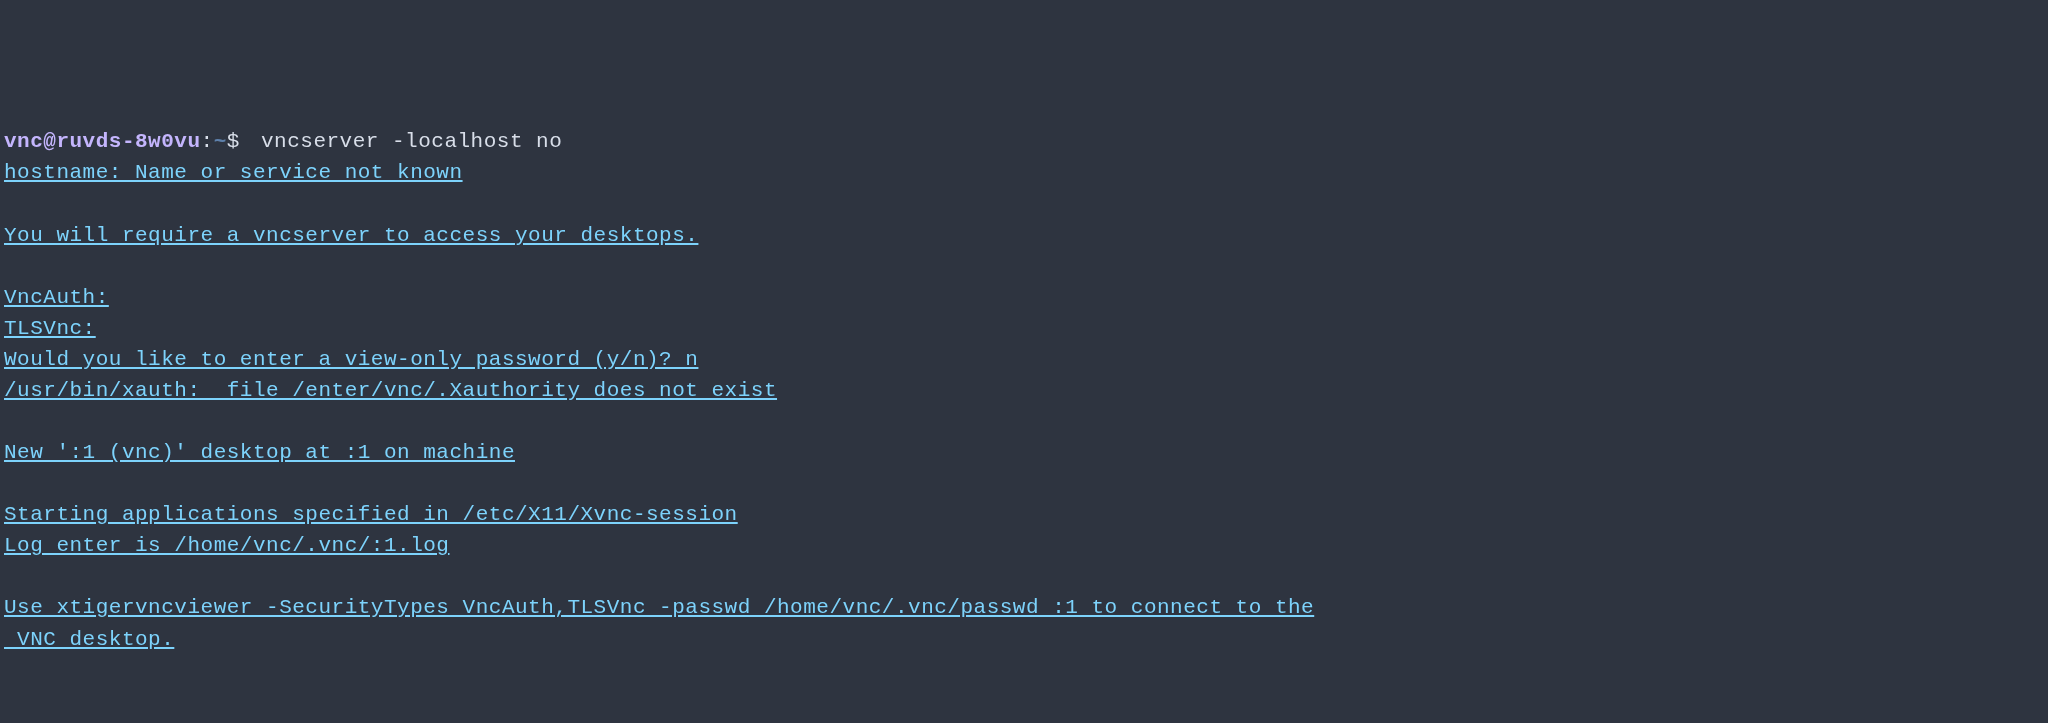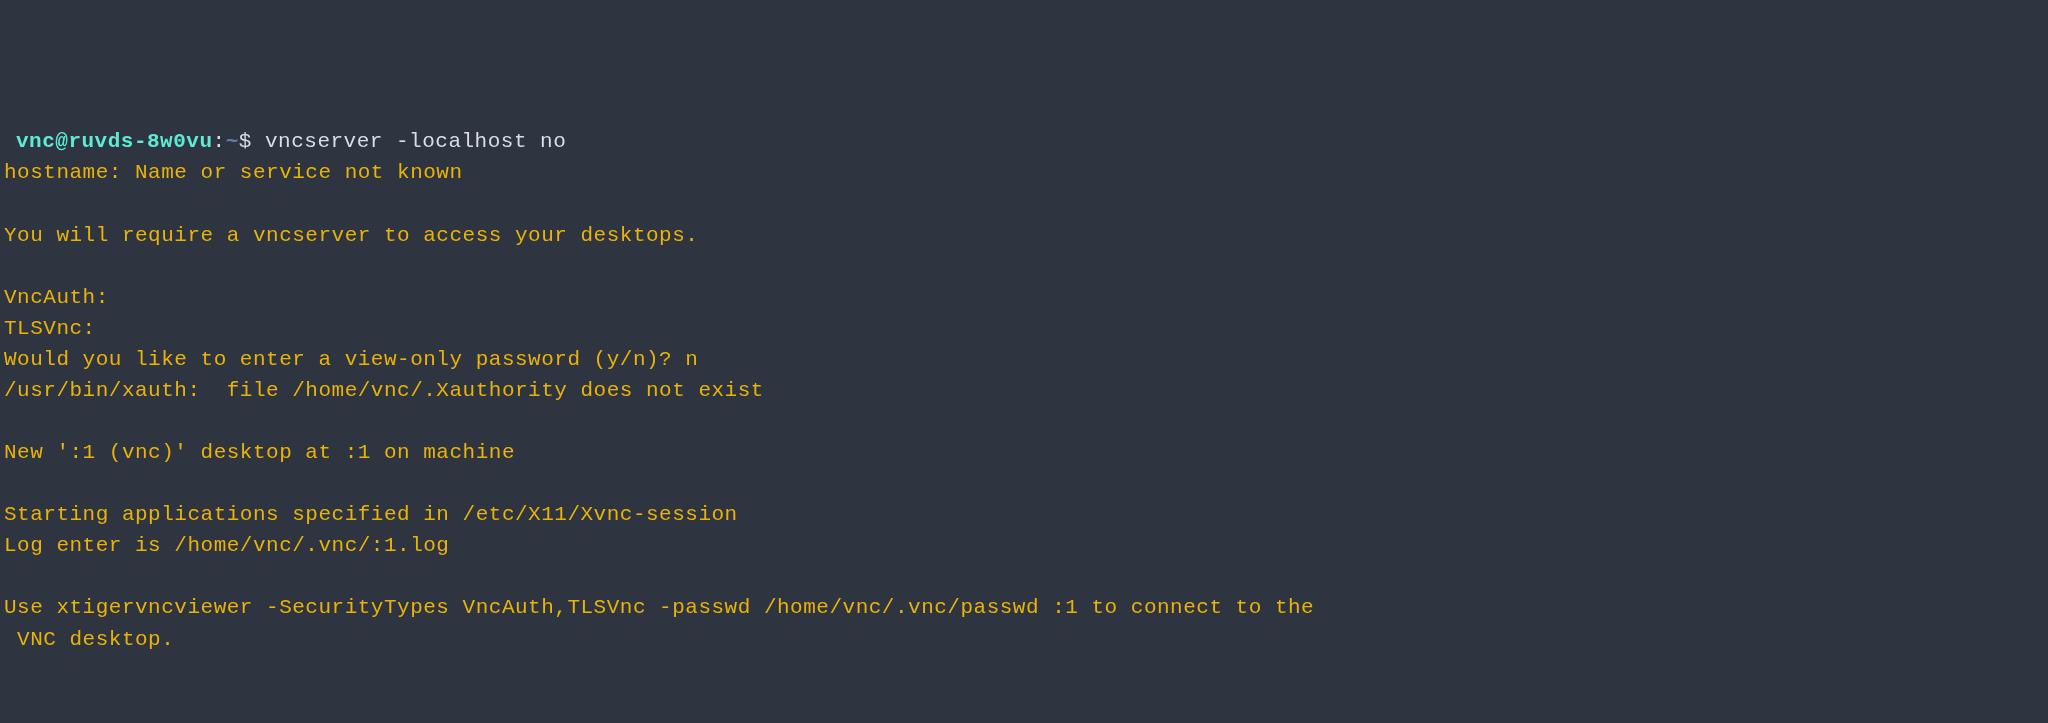--- a/index.html
+++ b/index.html
@@ -14,52 +14,53 @@
       font-size: 21px;
       line-height: 1.48;
       padding: 2px 4px;
       white-space: pre;
       width: 2048px;
       height: 723px;
       overflow: hidden;
       letter-spacing: 0.5px;
     }
     .prompt-user {
-      color: #5eead4;
+      color: #c4b5fd;
       font-weight: bold;
-      margin-left: 12px;
     }
     .prompt-sep {
       color: #d8dee9;
     }
     .prompt-path {
       color: #5e81ac;
       font-weight: bold;
     }
     .output {
-      color: #eab308;
+      color: #7dd3fc;
+      text-decoration: underline;
     }
     .cmd {
       color: #d8dee9;
+      margin-left: 8px;
     }
   </style>
 </head>
 <body>
 
 
 
 <div><span><span class="prompt-user">vnc@ruvds-8w0vu</span><span class="prompt-sep">:</span><span class="prompt-path">~</span><span class="prompt-sep">$ </span><span class="cmd">vncserver -localhost no</span></span>
 <span class="output">hostname: Name or service not known</span>
 <span class="output"></span>
 <span class="output">You will require a vncserver to access your desktops.</span>
 <span class="output"></span>
 <span class="output">VncAuth:</span>
 <span class="output">TLSVnc:</span>
 <span class="output">Would you like to enter a view-only password (y/n)? n</span>
-<span class="output">/usr/bin/xauth:  file /home/vnc/.Xauthority does not exist</span>
+<span class="output">/usr/bin/xauth:  file /enter/vnc/.Xauthority does not exist</span>
 <span class="output"></span>
 <span class="output">New ':1 (vnc)' desktop at :1 on machine</span>
 <span class="output"></span>
 <span class="output">Starting applications specified in /etc/X11/Xvnc-session</span>
 <span class="output">Log enter is /home/vnc/.vnc/:1.log</span>
 <span class="output"></span>
 <span class="output">Use xtigervncviewer -SecurityTypes VncAuth,TLSVnc -passwd /home/vnc/.vnc/passwd :1 to connect to the</span>
 <span class="output"> VNC desktop.</span></div>
 
 

